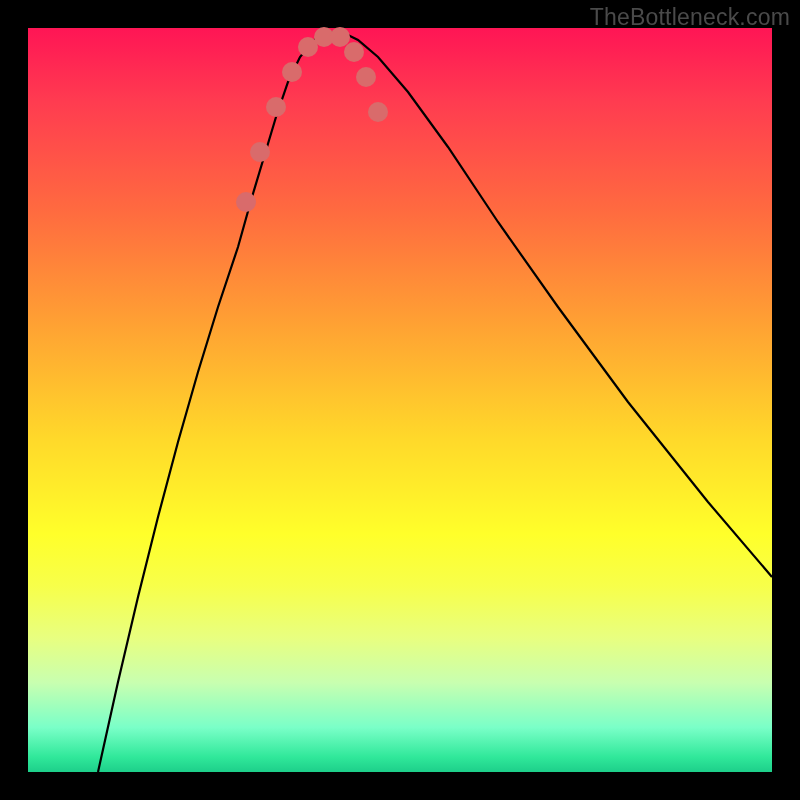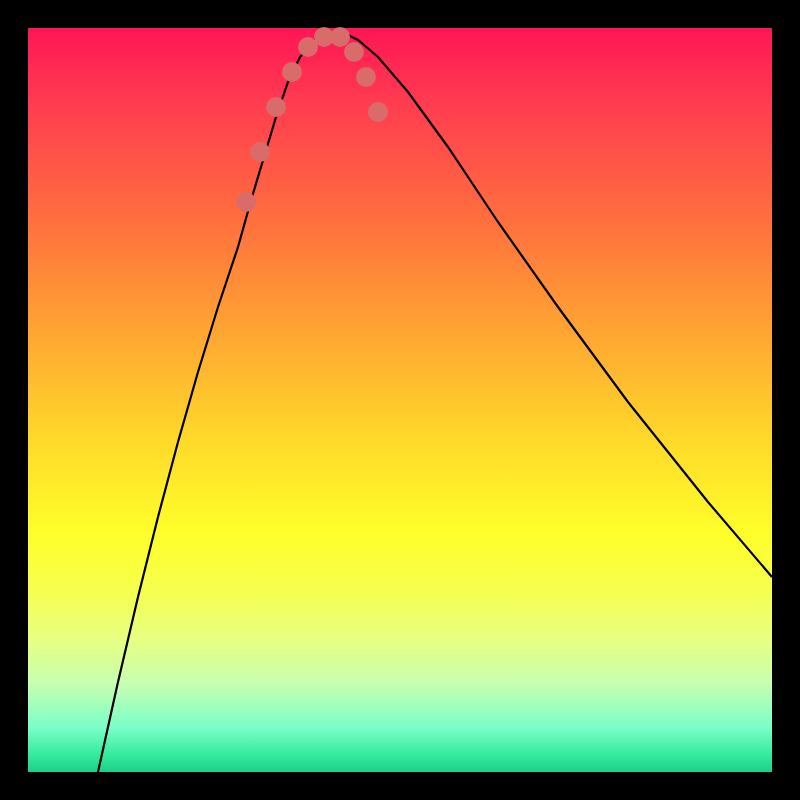--- a/index.html
+++ b/index.html
@@ -75,14 +75,15 @@
           <circle cx="280" cy="19" r="10" fill="#d96b6b"></circle>
           <circle cx="296" cy="9" r="10" fill="#d96b6b"></circle>
           <circle cx="312" cy="9" r="10" fill="#d96b6b"></circle>
           <circle cx="326" cy="24" r="10" fill="#d96b6b"></circle>
           <circle cx="338" cy="49" r="10" fill="#d96b6b"></circle>
           <circle cx="350" cy="84" r="10" fill="#d96b6b"></circle>
         </g>
     </svg>
   </div>
 
+  <div class="watermark">TheBottleneck.com</div>
 
 </div>
 
 </body></html>

